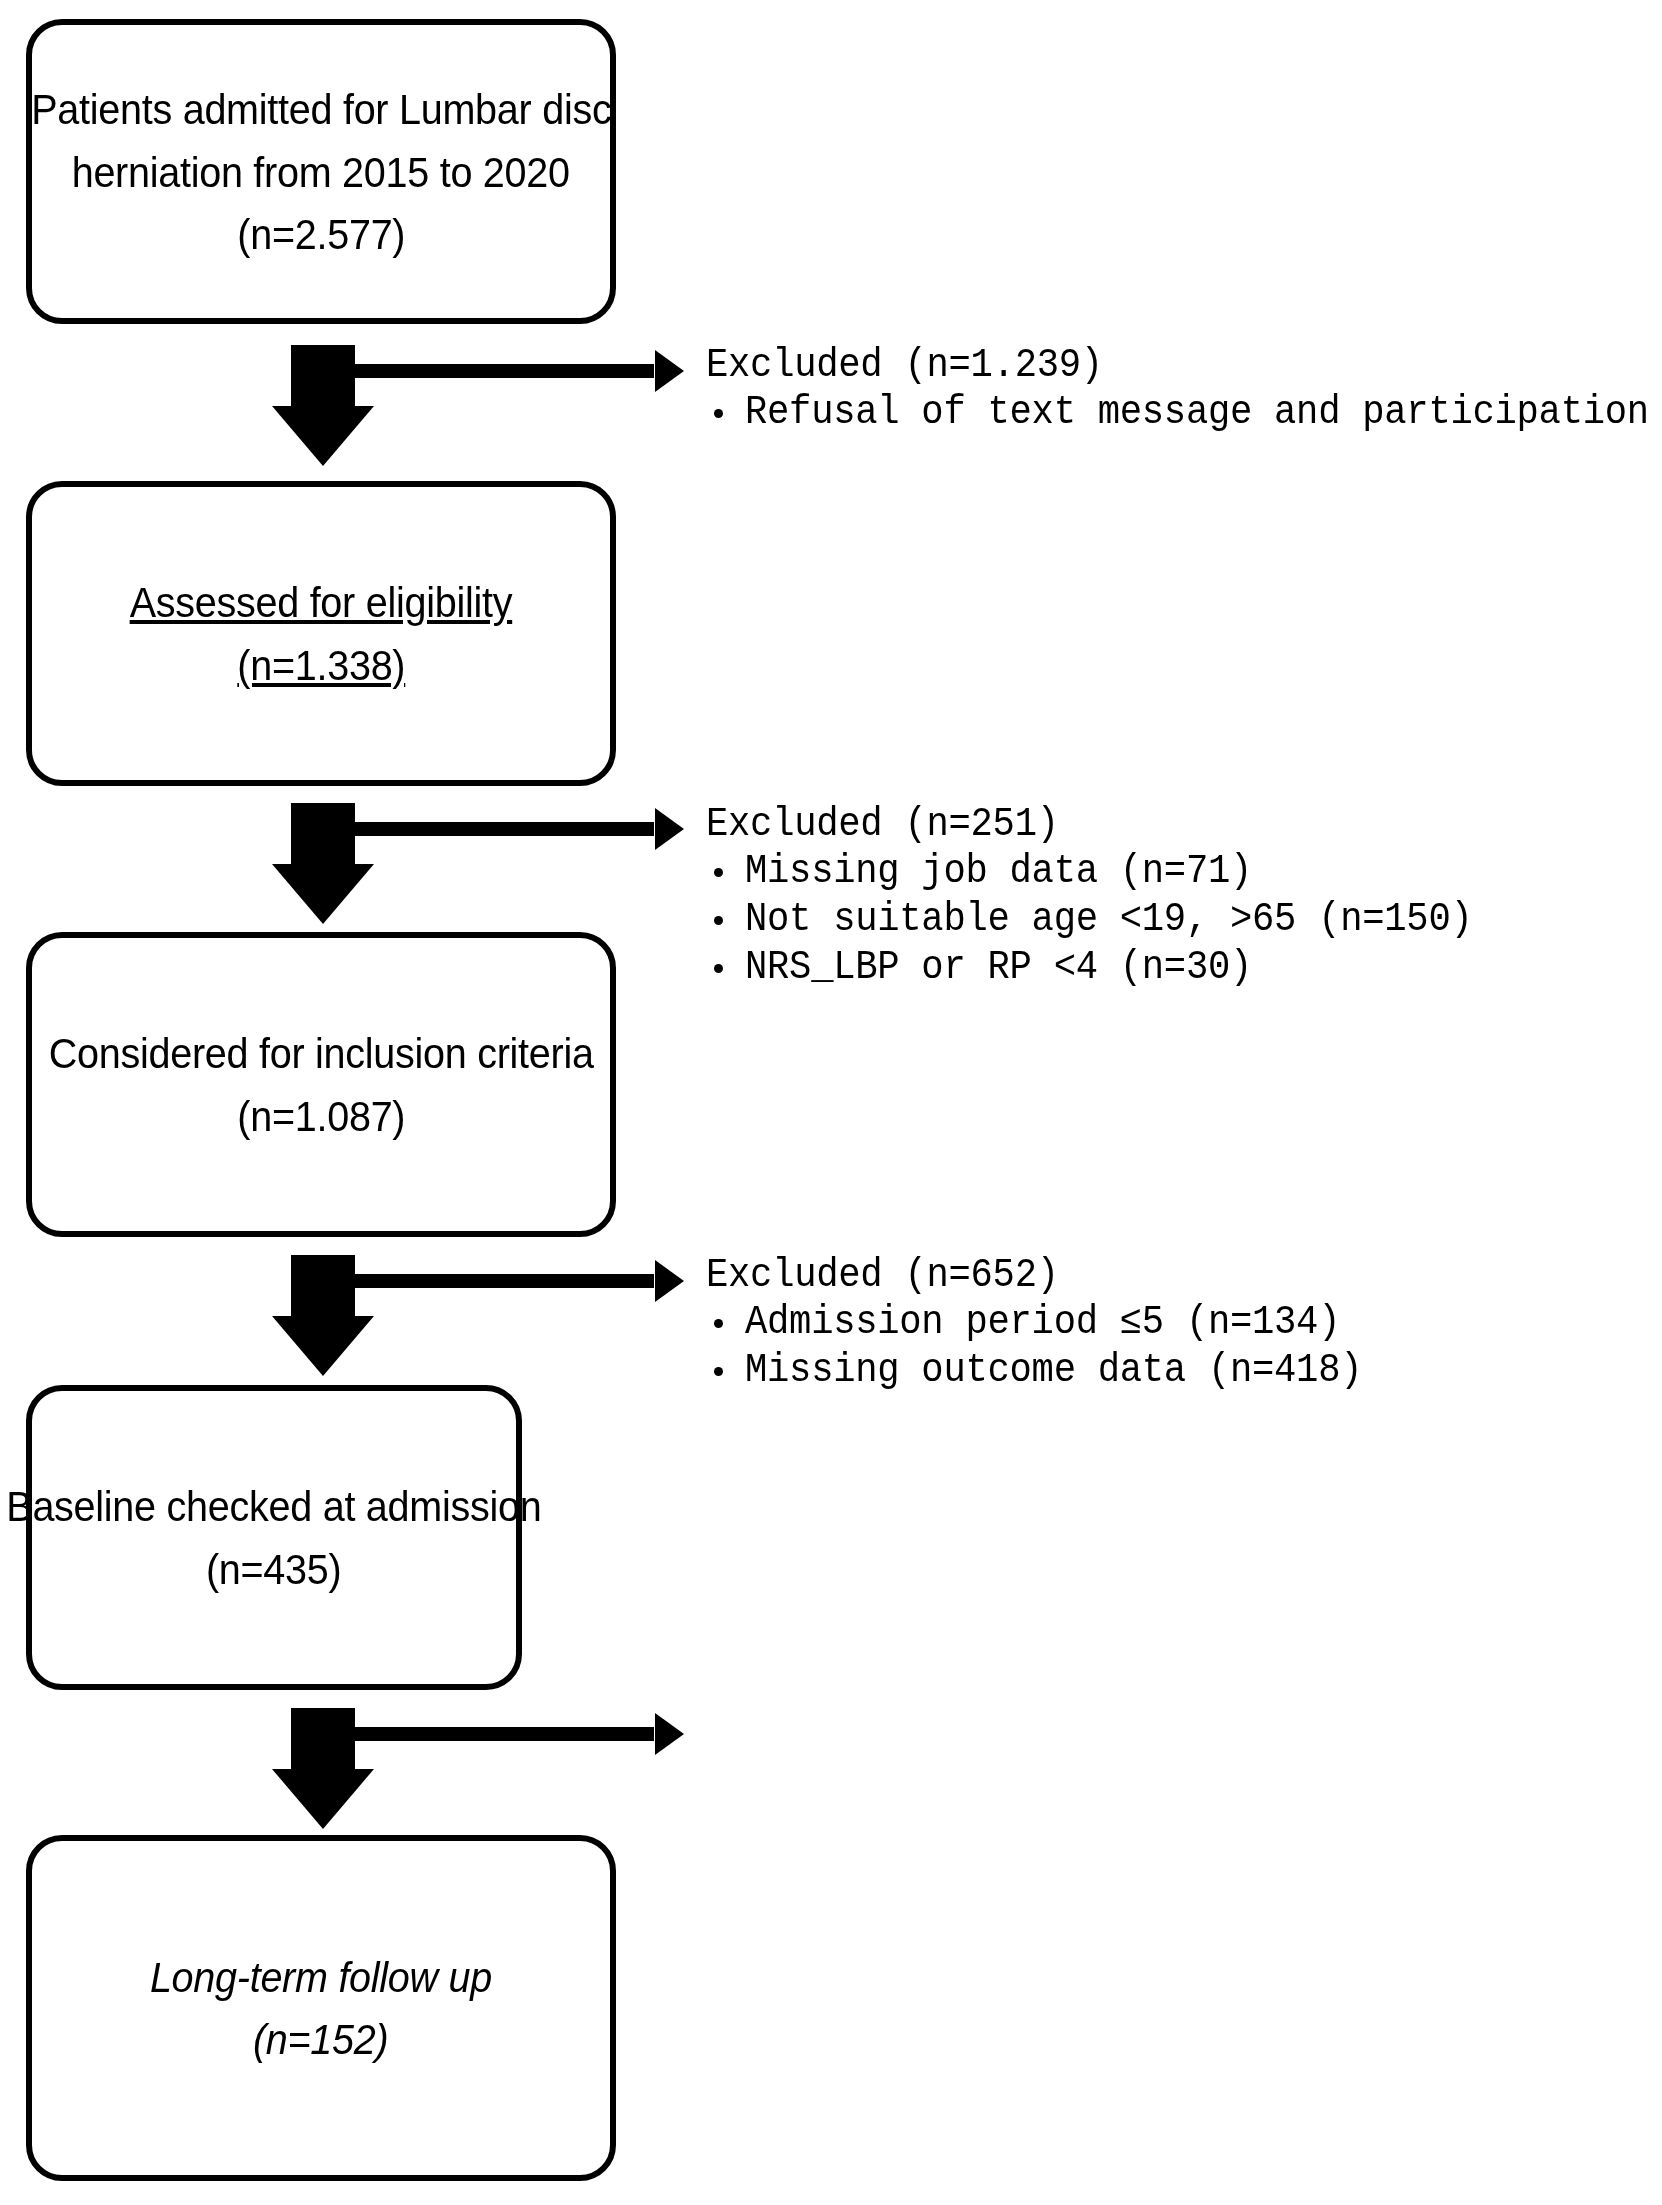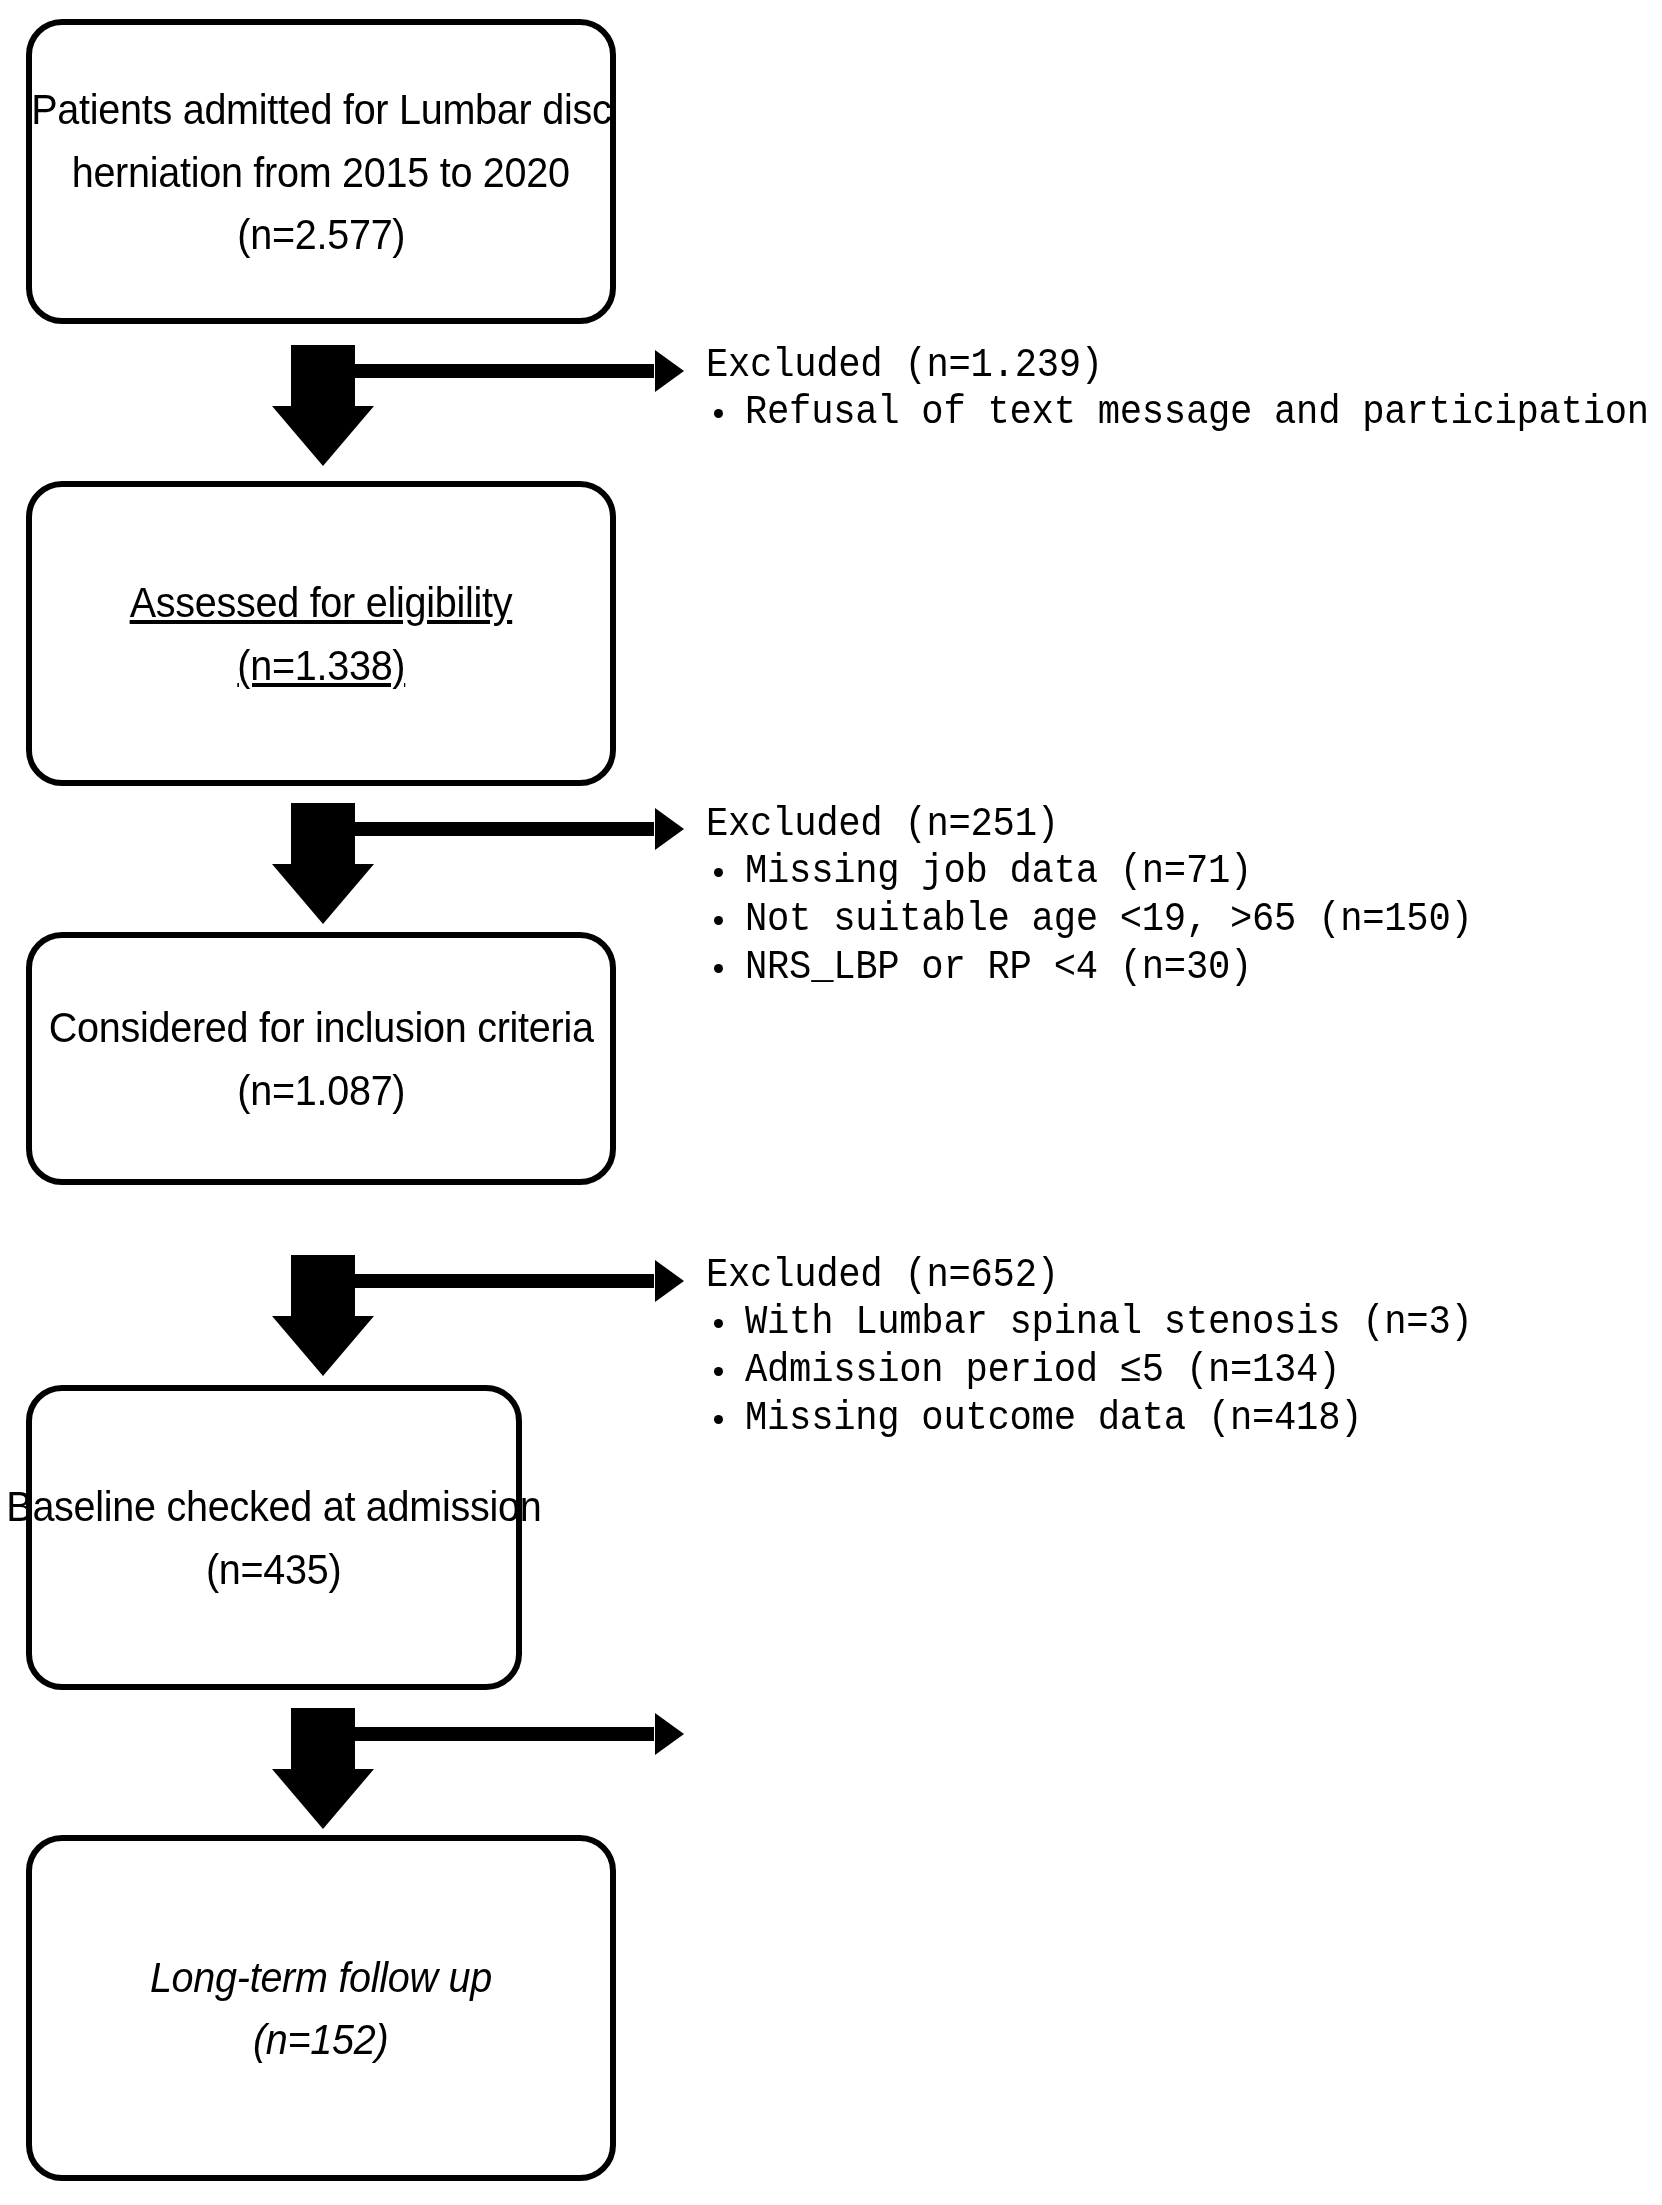--- a/index.html
+++ b/index.html
@@ -129,21 +129,21 @@
     <span class="node-line">Patients admitted for Lumbar disc</span>
     <span class="node-line">herniation from 2015 to 2020</span>
     <span class="node-line">(n=2.577)</span>
   </div>
 
   <div class="node-box" style="left:26px; top:481px; width:590px; height:305px;text-decoration:underline;">
     <span class="node-line">Assessed for eligibility</span>
     <span class="node-line">(n=1.338)</span>
   </div>
 
-  <div class="node-box" style="left:26px; top:932px; width:590px; height:253px;">
+  <div class="node-box" style="left:26px; top:932px; width:590px; height:305px;">
     <span class="node-line">Considered for inclusion criteria</span>
     <span class="node-line">(n=1.087)</span>
   </div>
 
   <div class="node-box" style="left:26px; top:1385px; width:496px; height:305px;align-items:center;">
     <span class="node-line">Baseline checked at admission</span>
     <span class="node-line">(n=435)</span>
   </div>
 
   <div class="node-box" style="left:26px; top:1835px; width:590px; height:346px;font-style:italic;">
@@ -205,24 +205,20 @@
         <span class="excl-item-text">NRS_LBP or RP  &lt;4 (n=30)</span>
       </li>
     </ul>
   </div>
 
   <div class="excl-block" style="left:706px; top:1252px; width:949px;">
     <div class="excl-title">Excluded  (n=652)</div>
     <ul class="excl-list">
       <li class="excl-item">
         <span class="excl-bullet"></span>
-        <span class="excl-item-text">With Lumbar spinal stenosis (n=3)</span>
-      </li>
-      <li class="excl-item">
-        <span class="excl-bullet"></span>
         <span class="excl-item-text">Admission period ≤5 (n=134)</span>
       </li>
       <li class="excl-item">
         <span class="excl-bullet"></span>
         <span class="excl-item-text">Missing outcome data (n=418)</span>
       </li>
     </ul>
   </div>
 
 

